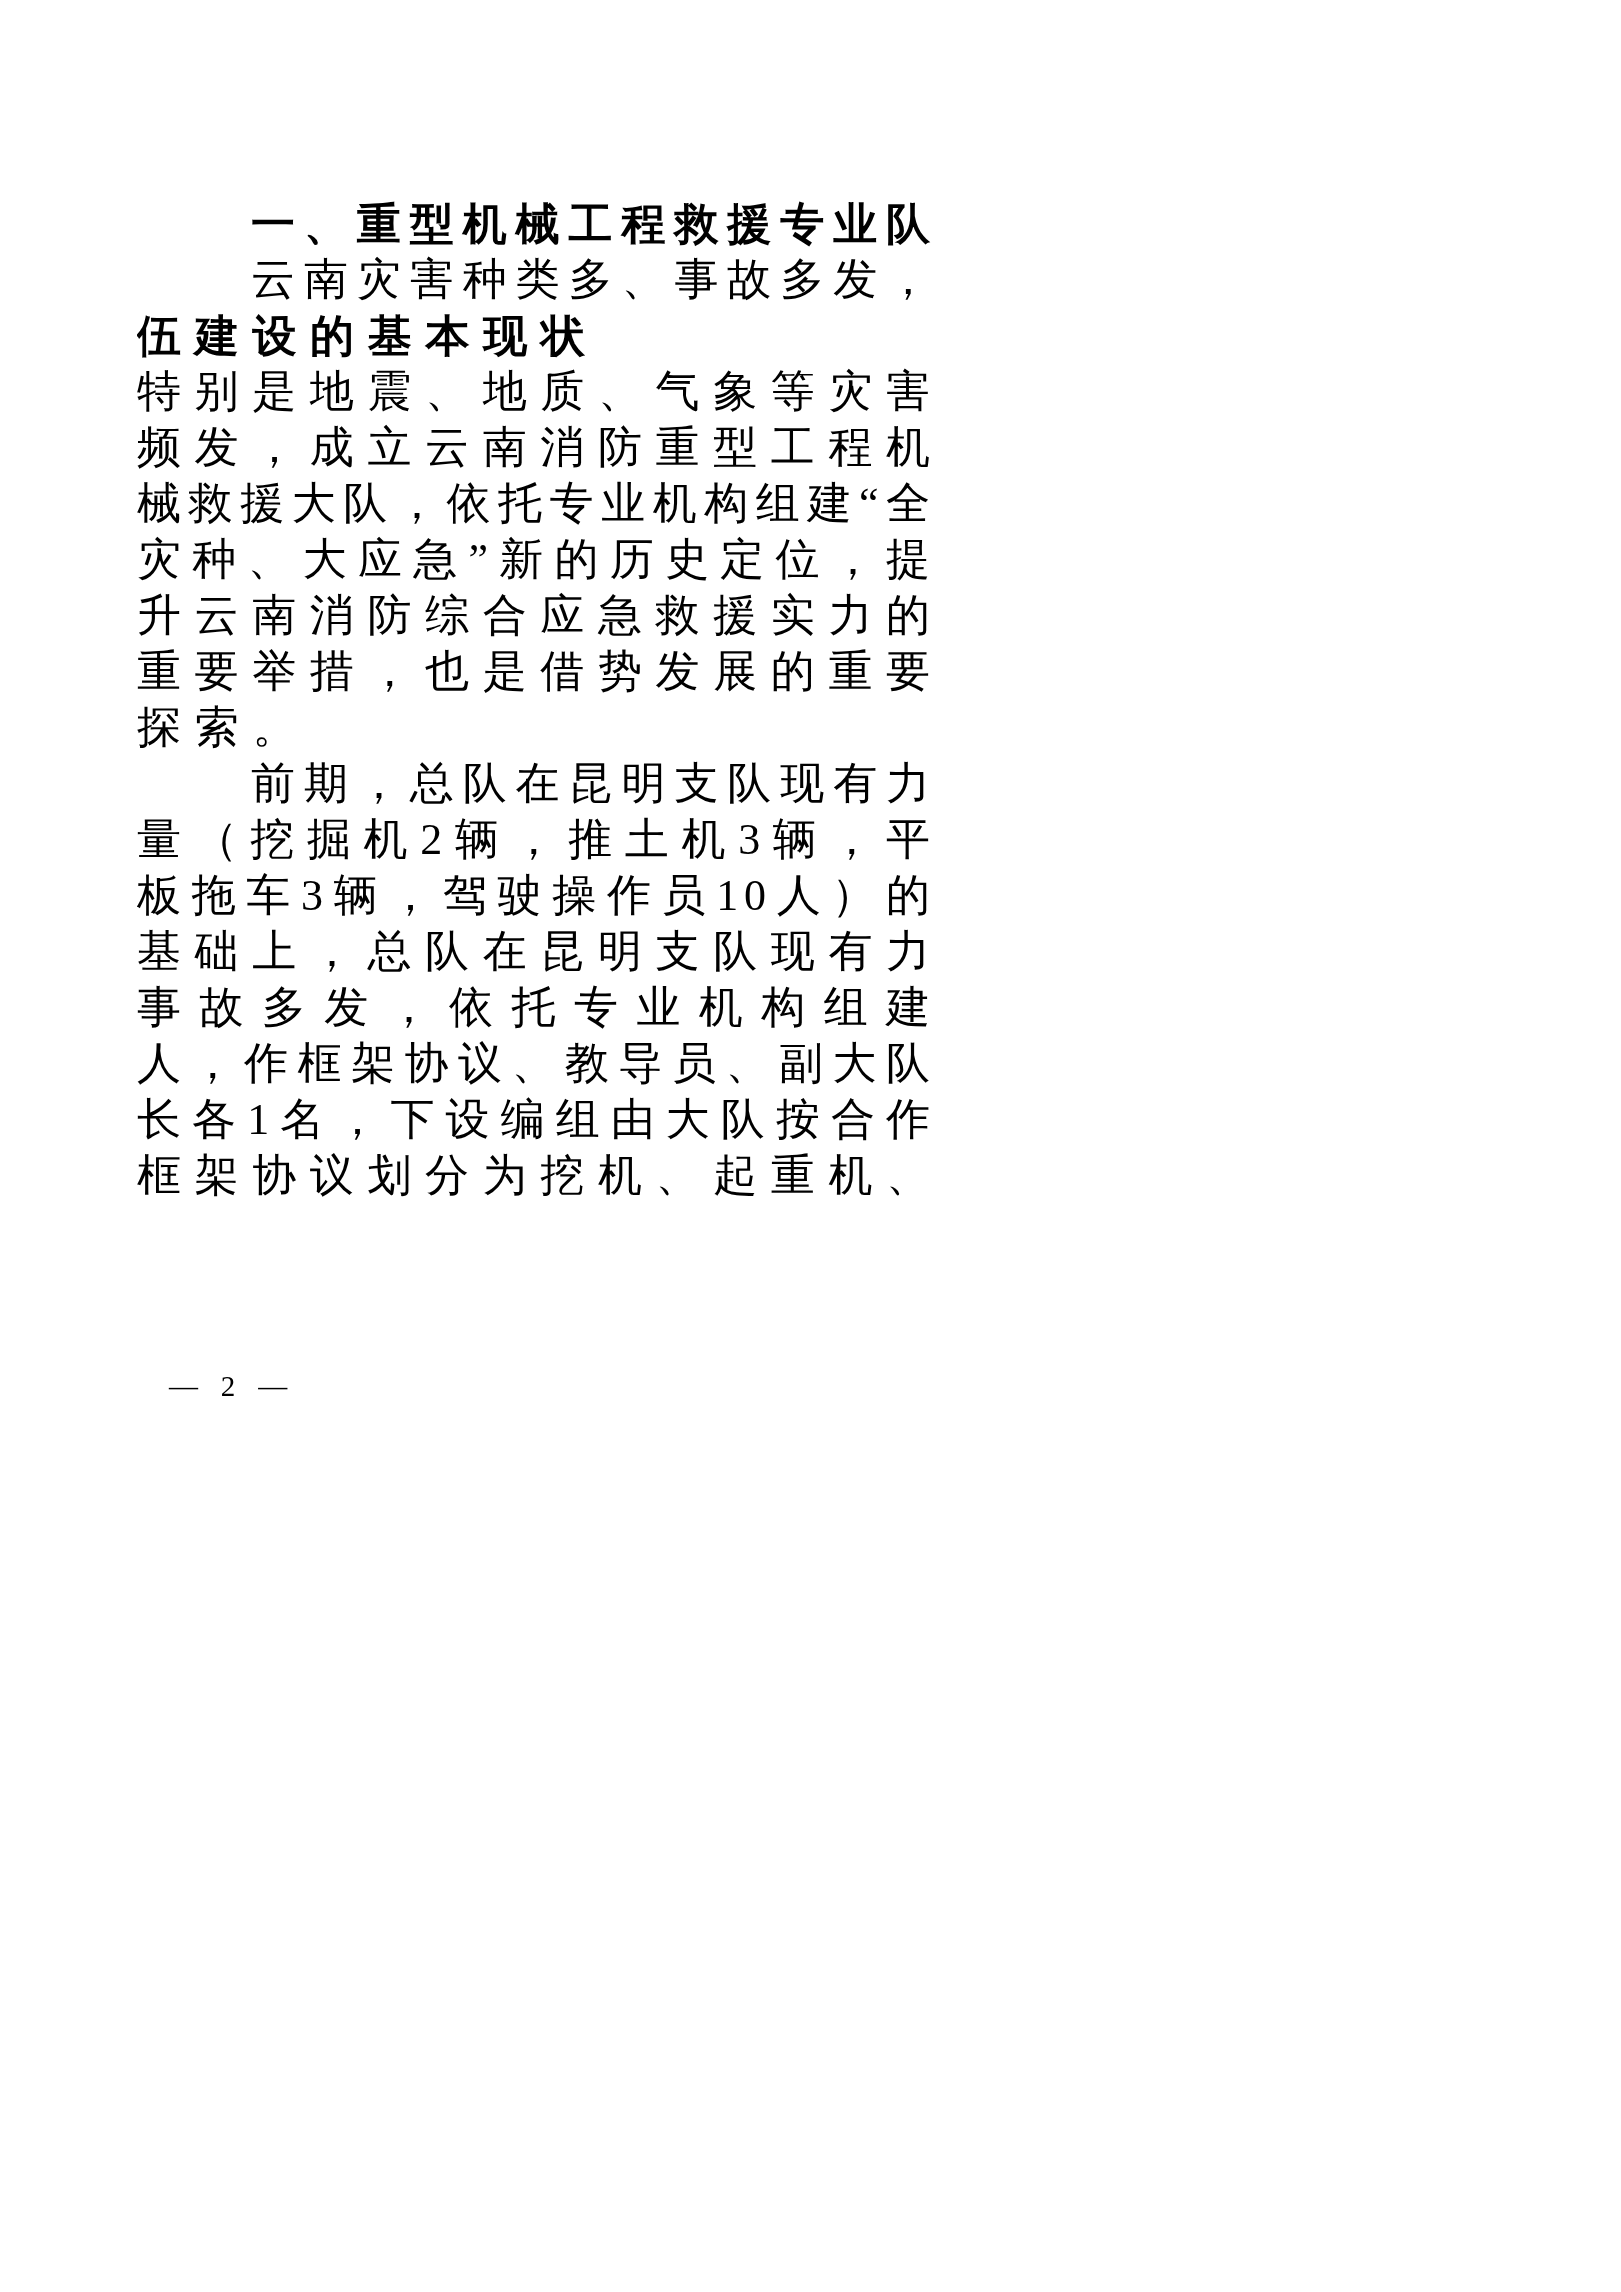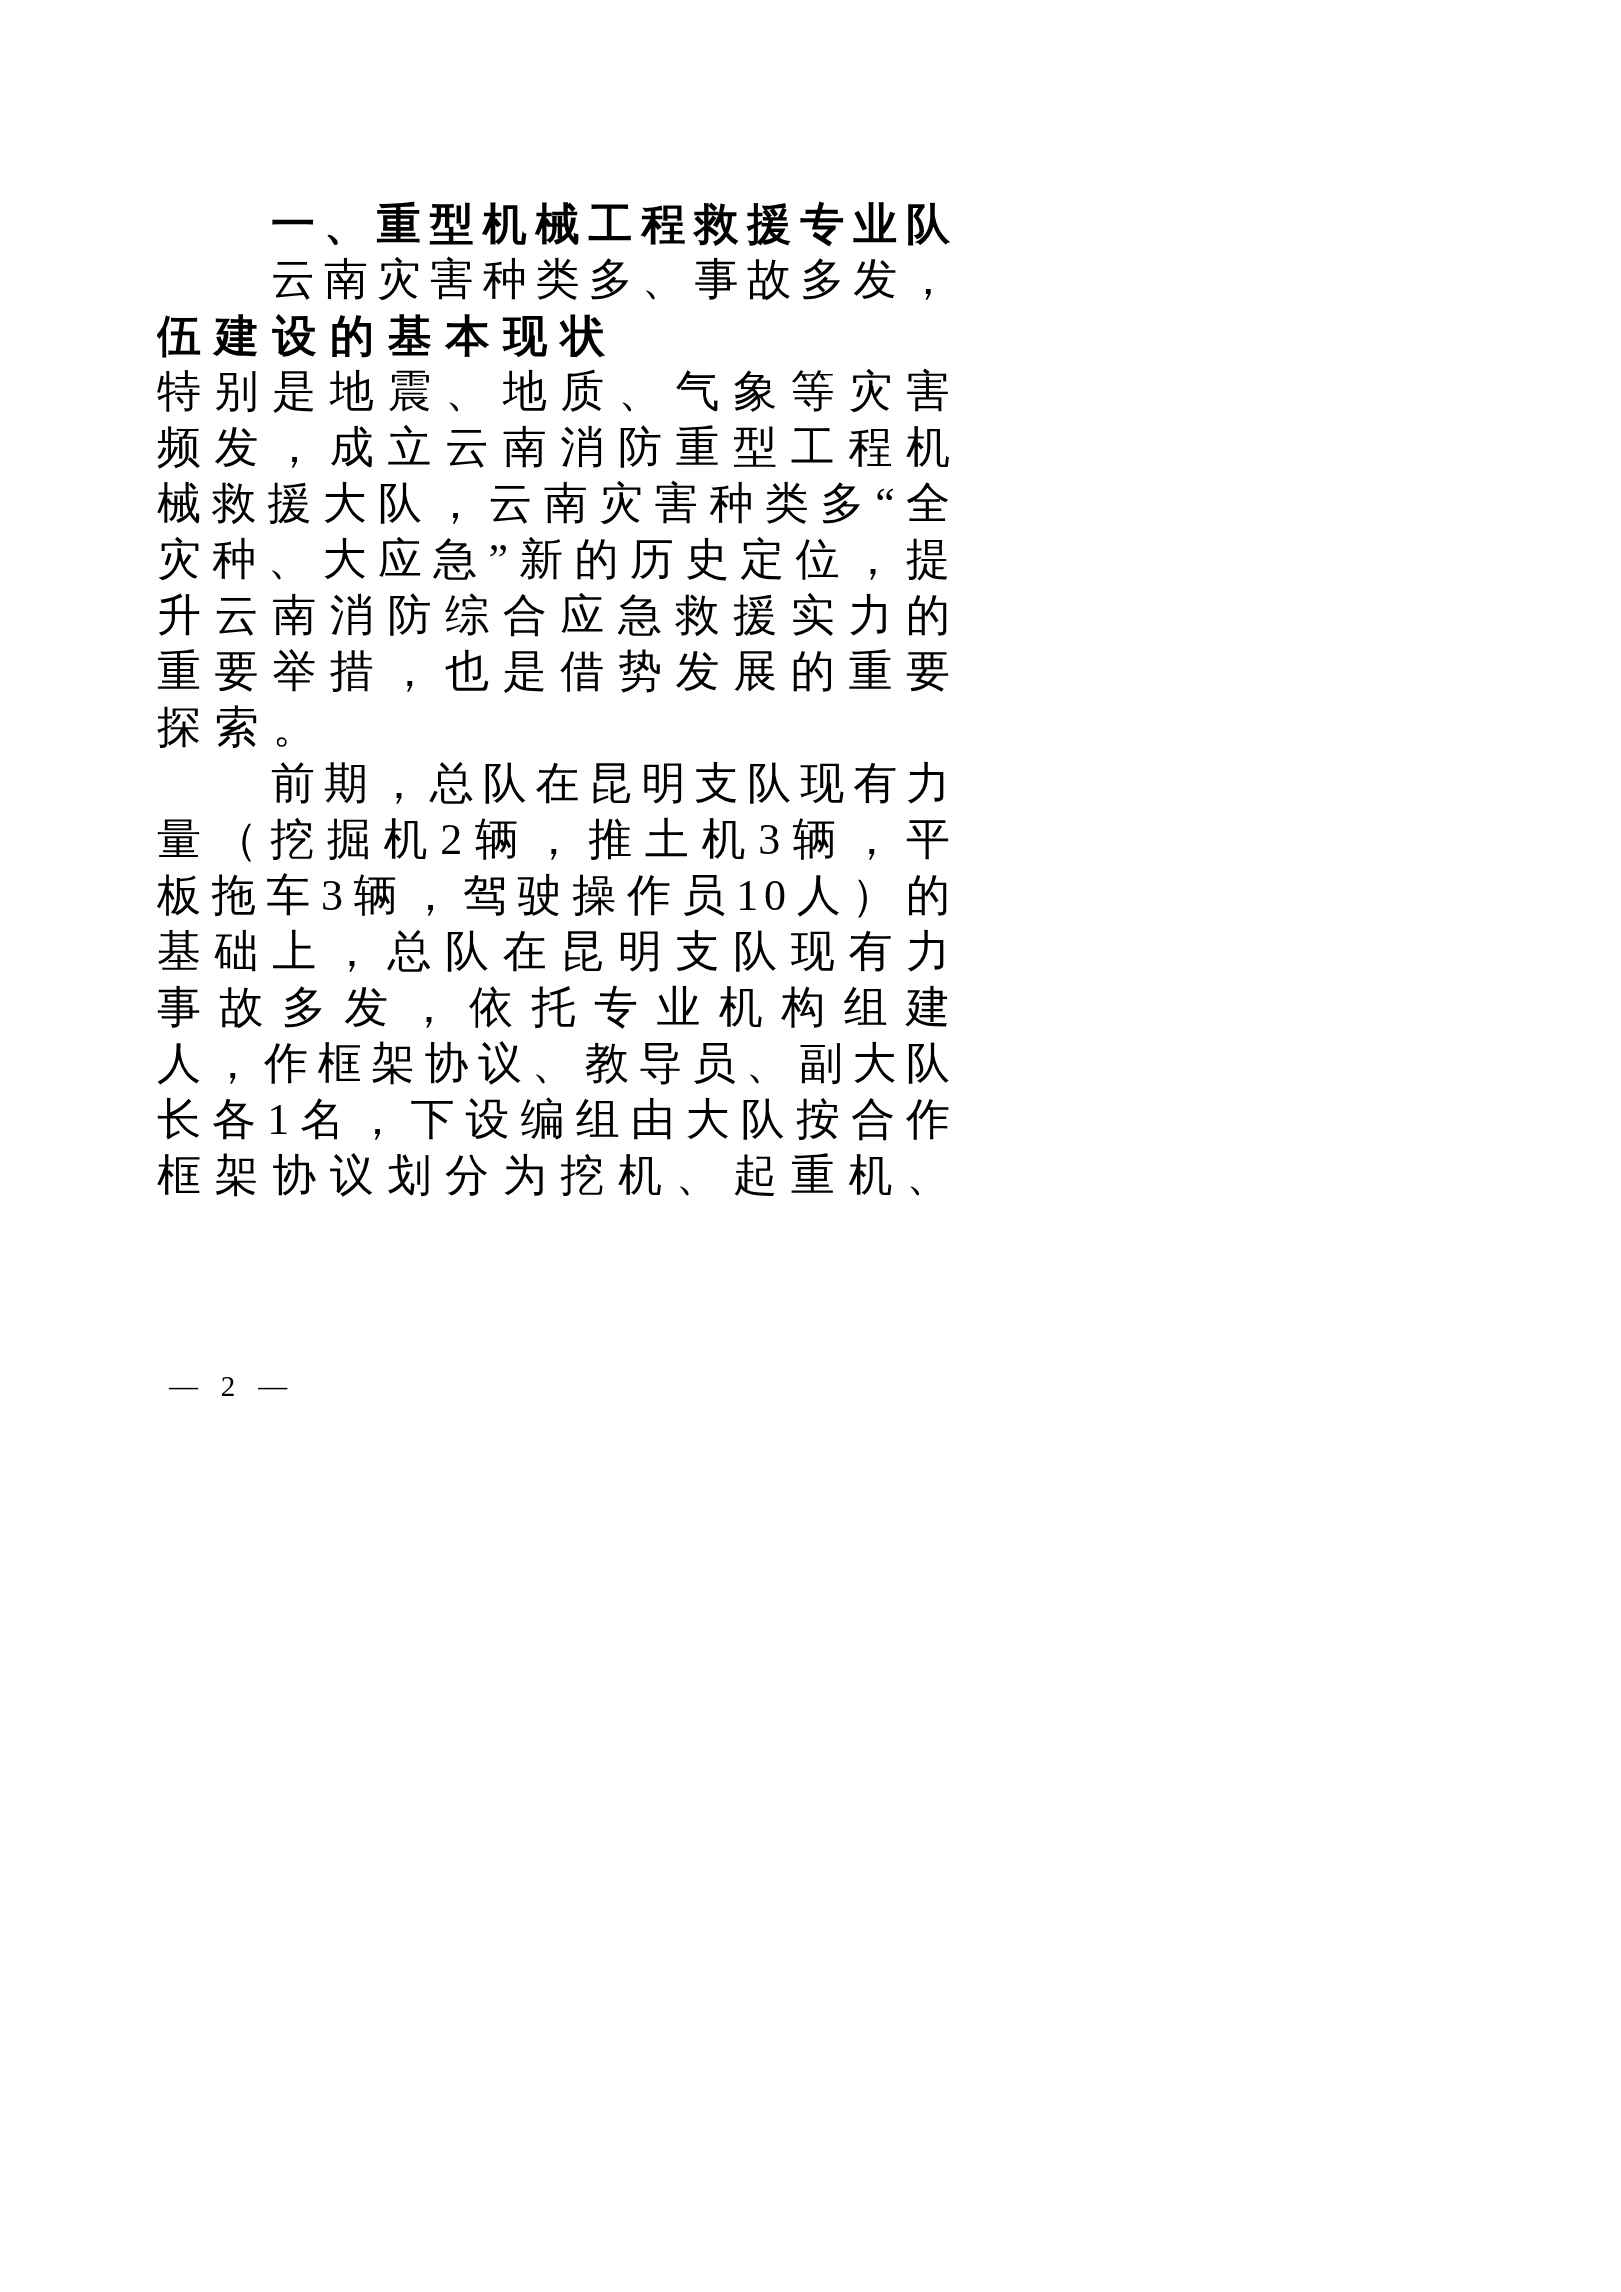--- a/index.html
+++ b/index.html
@@ -14,21 +14,20 @@
     background: #ffffff;
     color: #000000;
     font-family: "Liberation Serif", serif;
     overflow: hidden;
   }
   .text-block {
     position: absolute;
     left: 137px;
     top: 196px;
     width: 799px;
-    margin-left: 20px;
   }
   .line {
     font-size: 44px;
     line-height: 56px;
     height: 56px;
     letter-spacing: 5.9px;
     text-align: justify;
     text-align-last: justify;
     white-space: normal;
     overflow: hidden;
@@ -60,21 +59,21 @@
 
 <div class="page">
 
   <div class="text-block">
     <div class="line heading indent">一、重型机械工程救援专业队</div>
     <div class="line indent">云南灾害种类多、事故多发，</div>
 
     <div class="line heading nolast">伍建设的基本现状</div>
     <div class="line">特别是地震、地质、气象等灾害</div>
     <div class="line">频发，成立云南消防重型工程机</div>
-    <div class="line">械救援大队，云南灾害种类多“全</div>
+    <div class="line">械救援大队，依托专业机构组建“全</div>
     <div class="line">灾种、大应急”新的历史定位，提</div>
     <div class="line">升云南消防综合应急救援实力的</div>
     <div class="line">重要举措，也是借势发展的重要</div>
     <div class="line nolast">探索。</div>
 
     <div class="line indent">前期，总队在昆明支队现有力</div>
     <div class="line">量（挖掘机2辆，推土机3辆，平</div>
     <div class="line">板拖车3辆，驾驶操作员10人）的</div>
     <div class="line">基础上，总队在昆明支队现有力</div>
     <div class="line">事故多发，依托专业机构组建</div>

